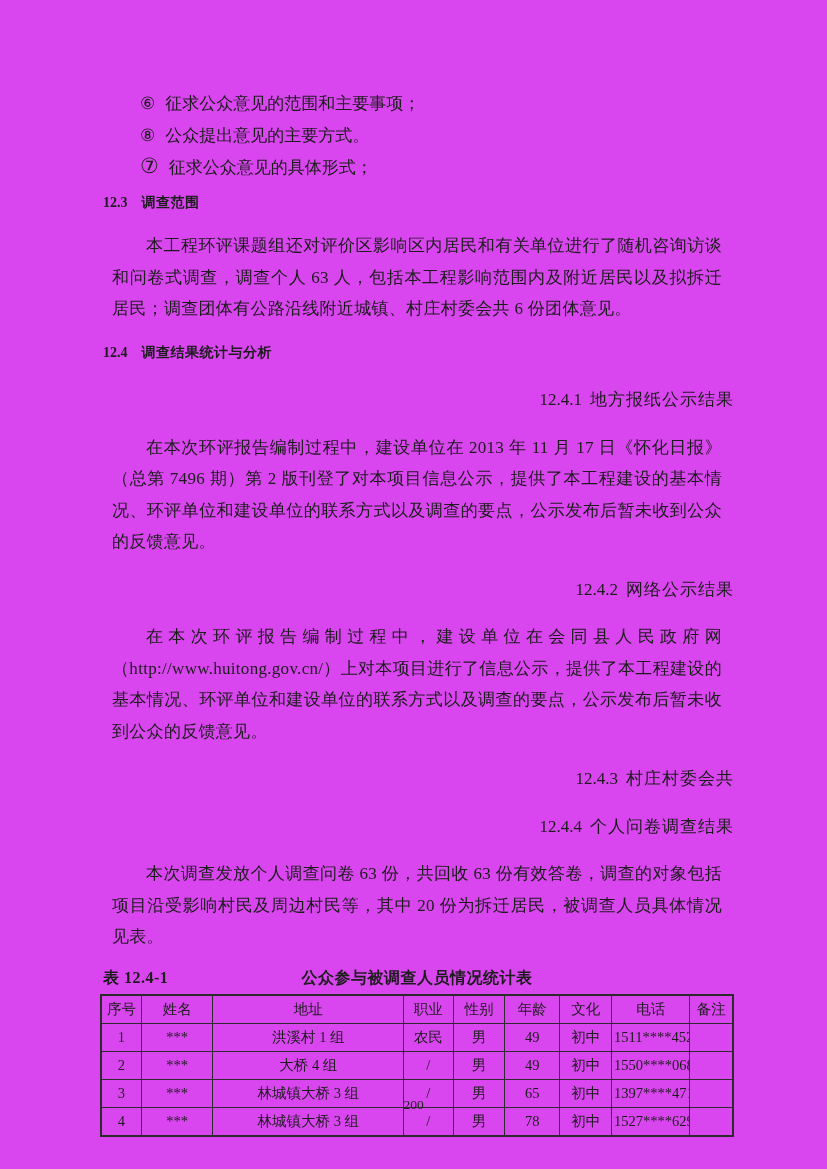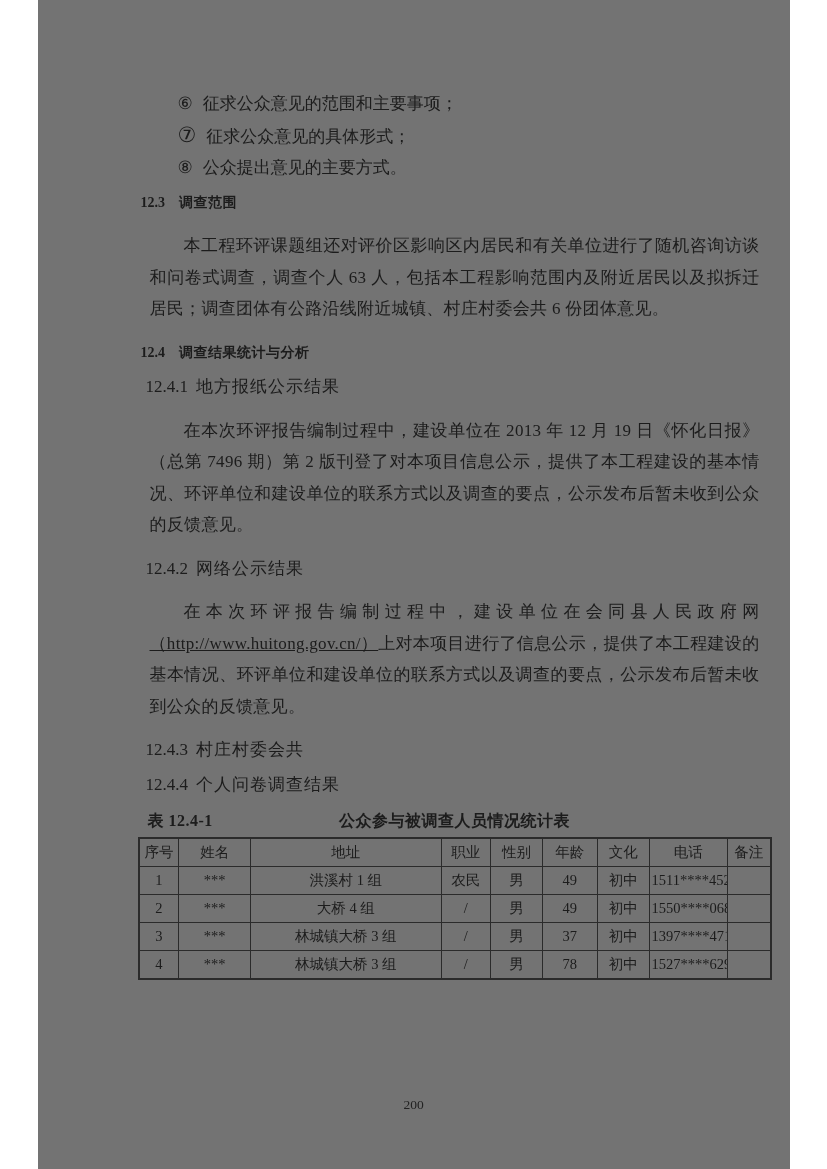--- a/index.html
+++ b/index.html
@@ -1,21 +1,21 @@
 <!DOCTYPE html>
 <html><head>
 <meta charset="utf-8">
 <style>
   * { box-sizing: border-box; }
   html, body { margin: 0; padding: 0; background: #ffffff; }
   .page {
     position: relative;
-    width: 752px;
+    width: 827px;
     height: 1169px;
-    background: #737373;
+    background: #d946ef;
     font-family: "Liberation Serif", "DejaVu Serif", serif;
     color: #1c1c1c;
     overflow: hidden;
     margin: 0 auto;
   }
   .content {
     position: absolute;
     left: 100px;
     top: 88px;
     width: 634px;
@@ -37,48 +37,49 @@
     margin: 3px 0;
     padding-left: 3px;
     letter-spacing: 0.5px;
   }
   .h2 .h-num { font-family: "Liberation Serif", serif; margin-right: 14px; letter-spacing: 0; }
   
   .h3 {
     font-size: 17px;
     font-weight: normal;
     line-height: 31.5px;
-    margin: 3px 0;
+    margin: 16px 0;
     padding-left: 8px;
     letter-spacing: 1px;
+    text-align: right;
   }
   .h3 .h-num { margin-right: 8px; letter-spacing: 0; }
   
   .para {
     margin: 12px;
     font-size: 17px;
     line-height: 31.5px;
     text-align: justify;
     text-indent: 2em;
     letter-spacing: 0.3px;
   }
-  .nowrap { white-space: nowrap; text-decoration: underline; }
+  .nowrap { white-space: nowrap; }
   
   .table-caption {
     position: relative;
     margin: 8px 0 3px 0;
     height: 26px;
     font-family: "Liberation Sans", "DejaVu Sans", sans-serif;
     font-weight: bold;
     font-size: 16px;
     line-height: 26px;
   }
   .tbl-label {
     position: absolute;
-    left: 10px;
+    left: 3px;
     font-family: "Liberation Serif", serif;
     letter-spacing: 0.5px;
   }
   .tbl-title {
     display: block;
     text-align: center;
     letter-spacing: 0.5px;
   }
   
   table.survey {
@@ -112,52 +113,53 @@
 </head>
 <body>
 
 <div class="page">
   <div class="content">
 
     <div class="list-item">
       <span class="marker">⑥</span><span>征求公众意见的范围和主要事项；</span>
     </div>
     <div class="list-item">
+      <span class="marker">⑧</span><span>公众提出意见的主要方式。</span>
+    </div>
+    <div class="list-item">
       <span class="marker big">⑦</span><span>征求公众意见的具体形式；</span>
-    </div>
-    <div class="list-item">
-      <span class="marker">⑧</span><span>公众提出意见的主要方式。</span>
     </div>
 
     <div class="h2">
       <span class="h-num">12.3</span><span>调查范围</span>
     </div>
     <p class="para">本工程环评课题组还对评价区影响区内居民和有关单位进行了随机咨询访谈和问卷式调查，调查个人 63 人，包括本工程影响范围内及附近居民以及拟拆迁居民；调查团体有公路沿线附近城镇、村庄村委会共 6 份团体意见。</p>
 
     <div class="h2">
       <span class="h-num">12.4</span><span>调查结果统计与分析</span>
     </div>
 
     <div class="h3">
       <span class="h-num">12.4.1</span><span>地方报纸公示结果</span>
     </div>
-    <p class="para">在本次环评报告编制过程中，建设单位在 2013 年 12 月 19 日《怀化日报》（总第 7496 期）第 2 版刊登了对本项目信息公示，提供了本工程建设的基本情况、环评单位和建设单位的联系方式以及调查的要点，公示发布后暂未收到公众的反馈意见。</p>
+    <p class="para">在本次环评报告编制过程中，建设单位在 2013 年 11 月 17 日《怀化日报》（总第 7496 期）第 2 版刊登了对本项目信息公示，提供了本工程建设的基本情况、环评单位和建设单位的联系方式以及调查的要点，公示发布后暂未收到公众的反馈意见。</p>
 
     <div class="h3">
       <span class="h-num">12.4.2</span><span>网络公示结果</span>
     </div>
     <p class="para"><span>在本次环评报告编制过程中，建设单位在会同县人民政府网</span><span class="nowrap">（http://www.huitong.gov.cn/）</span><span>上对本项目进行了信息公示，提供了本工程建设的基本情况、环评单位和建设单位的联系方式以及调查的要点，公示发布后暂未收到公众的反馈意见。</span></p>
 
     <div class="h3">
       <span class="h-num">12.4.3</span><span>村庄村委会共</span>
     </div>
 
     <div class="h3">
       <span class="h-num">12.4.4</span><span>个人问卷调查结果</span>
     </div>
+    <p class="para">本次调查发放个人调查问卷 63 份，共回收 63 份有效答卷，调查的对象包括项目沿受影响村民及周边村民等，其中 20 份为拆迁居民，被调查人员具体情况见表。</p>
 
     <div class="table-caption">
       <span class="tbl-label">表 12.4-1</span>
       <span class="tbl-title">公众参与被调查人员情况统计表</span>
     </div>
 
     <table class="survey">
       <colgroup>
         <col style="width:6.4%">
           <col style="width:11.3%">
@@ -204,21 +206,21 @@
           <td>初中</td>
           <td>1550****068</td>
           <td></td>
         </tr>
         <tr>
           <td>3</td>
           <td>***</td>
           <td>林城镇大桥 3 组</td>
           <td>/</td>
           <td>男</td>
-          <td>37</td>
+          <td>65</td>
           <td>初中</td>
           <td>1397****471</td>
           <td></td>
         </tr>
         <tr>
           <td>4</td>
           <td>***</td>
           <td>林城镇大桥 3 组</td>
           <td>/</td>
           <td>男</td>

